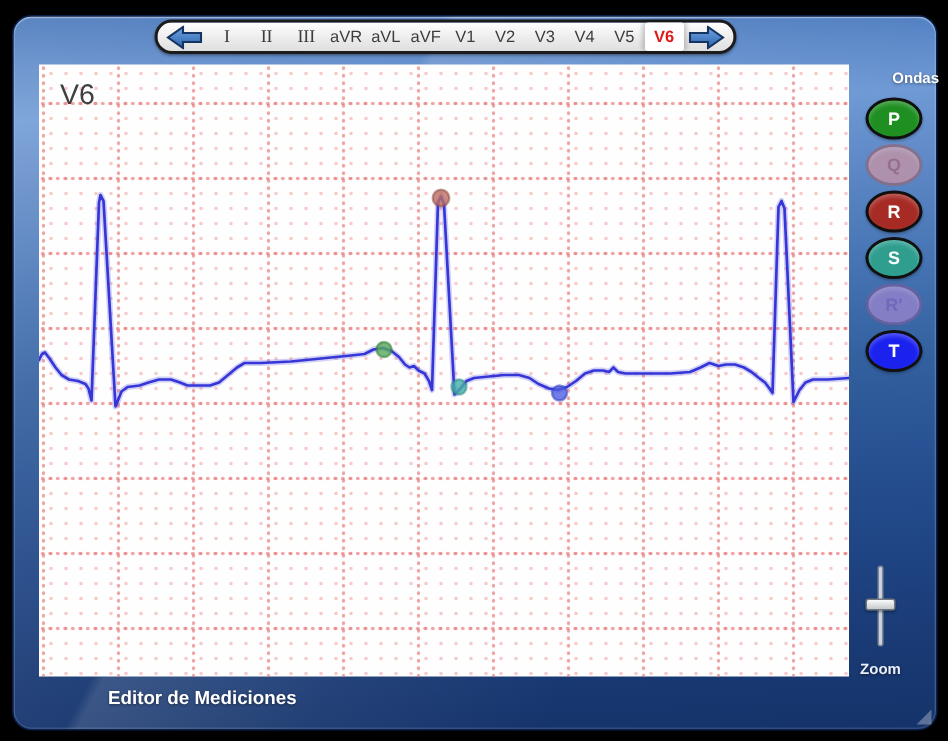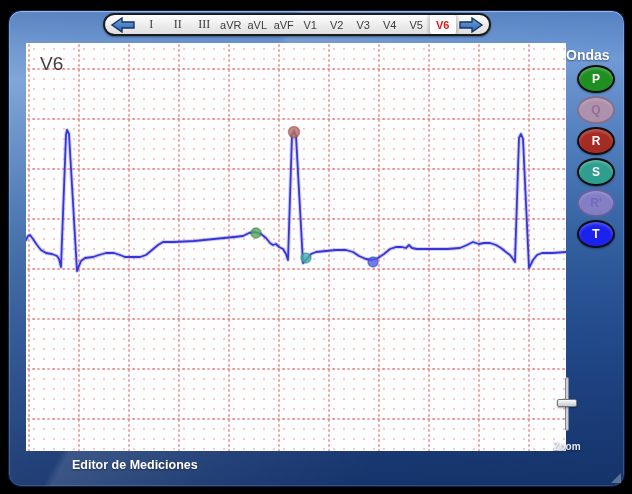--- a/index.html
+++ b/index.html
@@ -31,32 +31,32 @@
     background-image:
       radial-gradient(circle, rgba(226,90,90,.55) 1px, rgba(0,0,0,0) 1.4px),
       radial-gradient(circle, rgba(226,90,90,.55) 1px, rgba(0,0,0,0) 1.4px),
       radial-gradient(circle, rgba(233,130,130,.42) 1px, rgba(0,0,0,0) 1.4px);
     background-size:5px 50px, 50px 5px, 10px 10px;
     background-position:0px 1px, 28px 0px, 3px 1px;}
   .lead-title{position:absolute;left:14px;top:10px;font-size:19px;color:#3f3f3f;}
   .plot svg{position:absolute;left:0;top:0;}
 
   
-  .ondas-label{position:absolute;left:557px;top:36px;width:60px;text-align:left;
-    font-size:14px;font-weight:bold;color:#fff;text-shadow:0 1px 2px rgba(0,0,0,.45);}
+  .ondas-label{position:absolute;left:557px;top:36px;width:60px;text-align:right;
+    font-size:10px;font-weight:bold;color:#fff;text-shadow:0 1px 2px rgba(0,0,0,.45);}
   .wave-col{position:absolute;left:557px;top:54px;width:60px;display:flex;
     flex-direction:column;align-items:center;gap:3px;}
   .wave-btn{width:38px;height:28px;border-radius:50%;border:2px solid #101010;
     display:flex;align-items:center;justify-content:center;font-size:12px;font-weight:bold;
     cursor:pointer;box-shadow:inset 0 2px 3px rgba(255,255,255,.25), 0 1px 2px rgba(0,0,0,.3);}
   .wave-btn.disabled{border-color:rgba(10,10,40,.28);opacity:.85;
     box-shadow:inset 0 2px 3px rgba(255,255,255,.2);}
 
   
-  .zoom-box{position:absolute;left:528px;top:358px;width:60px;height:90px;}
+  .zoom-box{position:absolute;left:548px;top:358px;width:60px;height:90px;}
   .zoom-track{position:absolute;left:28px;top:8px;width:4px;height:54px;border-radius:2px;
     background:#c9d2dd;border:1px solid #7d8794;cursor:pointer;}
   .zoom-thumb{position:absolute;left:20px;top:30px;width:20px;height:8px;border-radius:2px;
     background:linear-gradient(#fafafa,#c6c9ce);border:1px solid #6f7780;cursor:pointer;
     box-shadow:0 1px 2px rgba(0,0,0,.4);}
   .zoom-label{position:absolute;left:0;top:72px;width:60px;text-align:center;font-size:10px;
     font-weight:bold;color:#e8eefb;text-shadow:0 1px 2px rgba(0,0,0,.5);}
 
   .footer-title{position:absolute;left:17px;top:447px;font-size:12.5px;font-weight:bold;
     color:#fff;text-shadow:0 1px 2px rgba(0,0,0,.45);padding-left:46px;}

